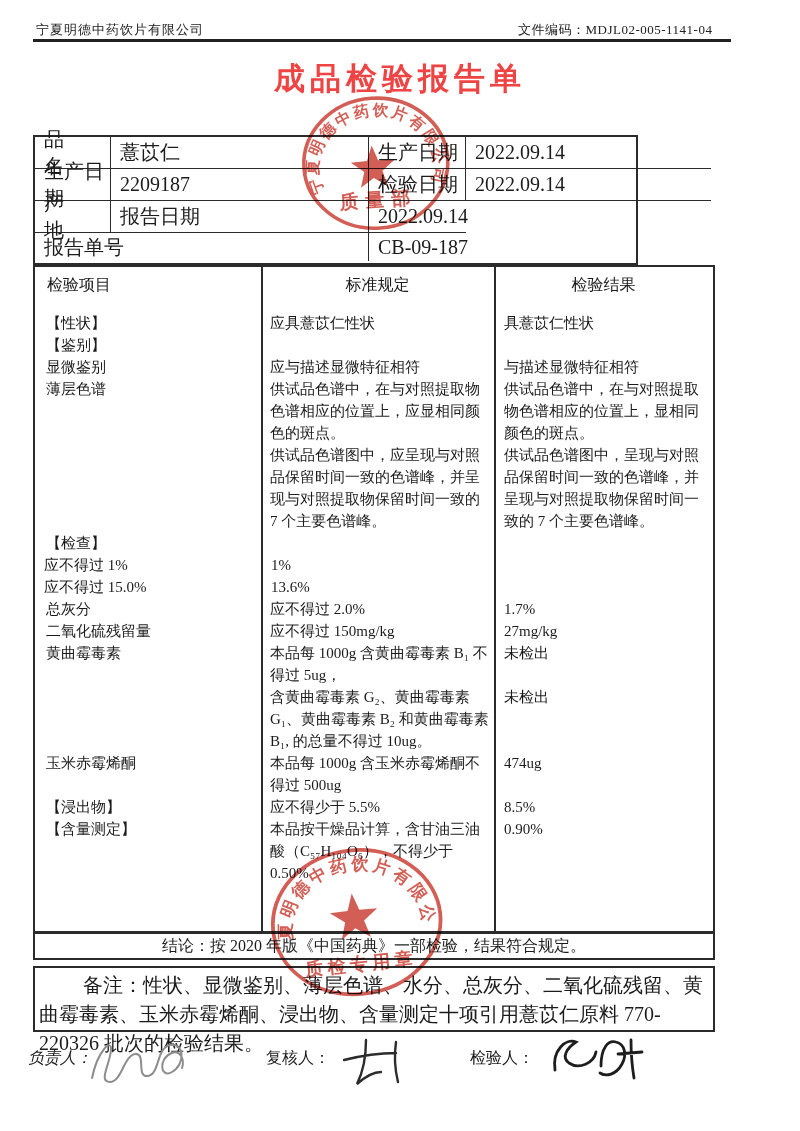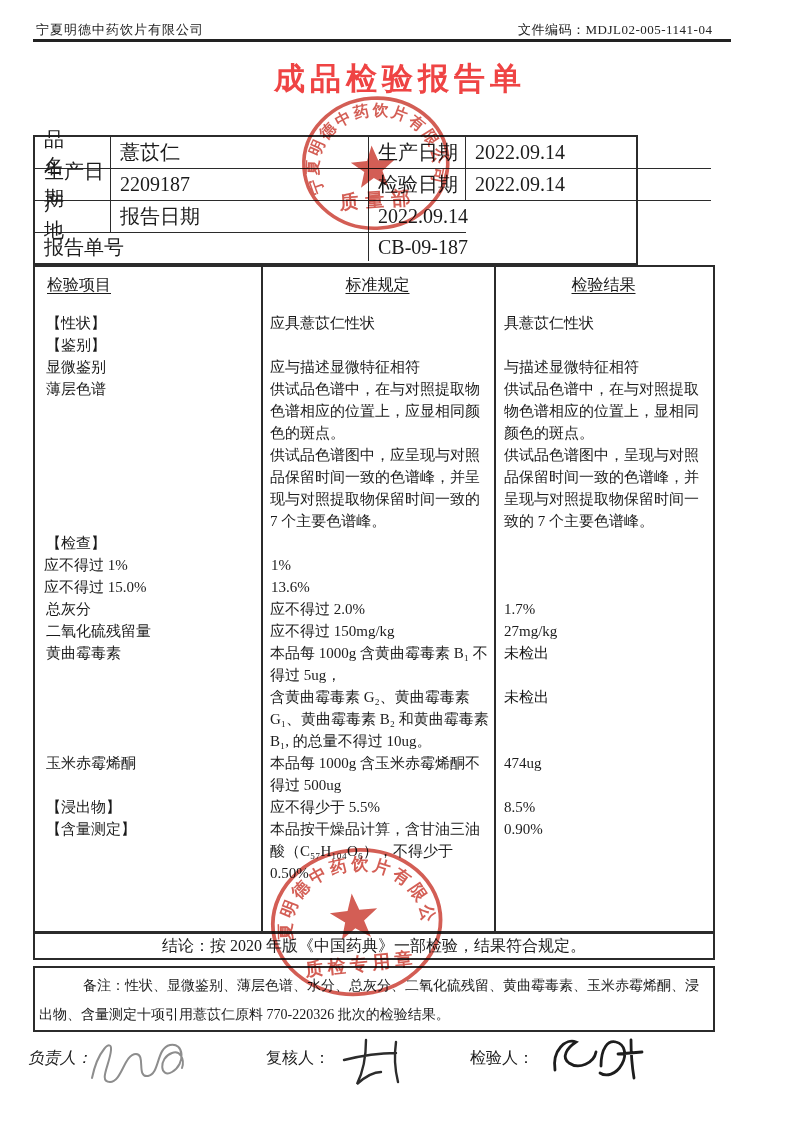--- a/index.html
+++ b/index.html
@@ -31,35 +31,35 @@
   .info .cell.lastrow { border-bottom:none; }
   .info .span2 { grid-column:span 2; }
 
   
   .main { position:absolute; top:265px; left:33px; width:682px; height:668px;
           border:2px solid #2b2b2b; font-size:15px; line-height:22px; }
   .main .vline { position:absolute; top:0; bottom:0; width:1.5px; background:#2b2b2b; }
   .main .vline.v1 { left:226px; }
   .main .vline.v2 { left:459px; }
   .thead { display:grid; grid-template-columns:226px 233px 219px; padding-top:7px; font-size:16px; }
-  .thead span { text-decoration:underline; text-underline-offset:3px; }
+  .thead span { text-underline-offset:3px; }
   .thead .h1 { padding-left:12px; }
   .thead .h2,.thead .h3 { text-align:center; }
   .tbody { margin-top:16px; }
   .trow { display:grid; grid-template-columns:226px 233px 219px; align-items:start; }
   .trow .c1 { padding-left:11px; }
   .trow .c2 { padding:0 3px 0 9px; }
   .trow .c3 { padding:0 3px 0 10px; }
 
   
   .conclusion { position:absolute; top:932px; left:33px; width:682px; height:28px;
                 border:2px solid #2b2b2b; display:flex; align-items:center; justify-content:center;
                 font-size:16px; }
   .remark { position:absolute; top:966px; left:33px; width:682px; height:66px;
-            border:2px solid #2b2b2b; font-size:14px; line-height:29px; padding:3px 10px 0 4px; }
+            border:2px solid #2b2b2b; font-size:20px; line-height:29px; padding:3px 10px 0 4px; }
   .remark p { margin:0; text-indent:44px; }
 
   
   .sigrow { position:absolute; top:1048px; left:0; width:800px; font-size:16px; }
   .siglabel { position:absolute; top:0; }
   .lab-resp { left:28px;font-style:italic; } .lab-rev { left:266px; } .lab-insp { left:470px; }
   .sigsvg { position:absolute; }
   .sig1 { left:88px; top:-16px; } .sig2 { left:336px; top:-14px; } .sig3 { left:548px; top:-18px; }
 
   

